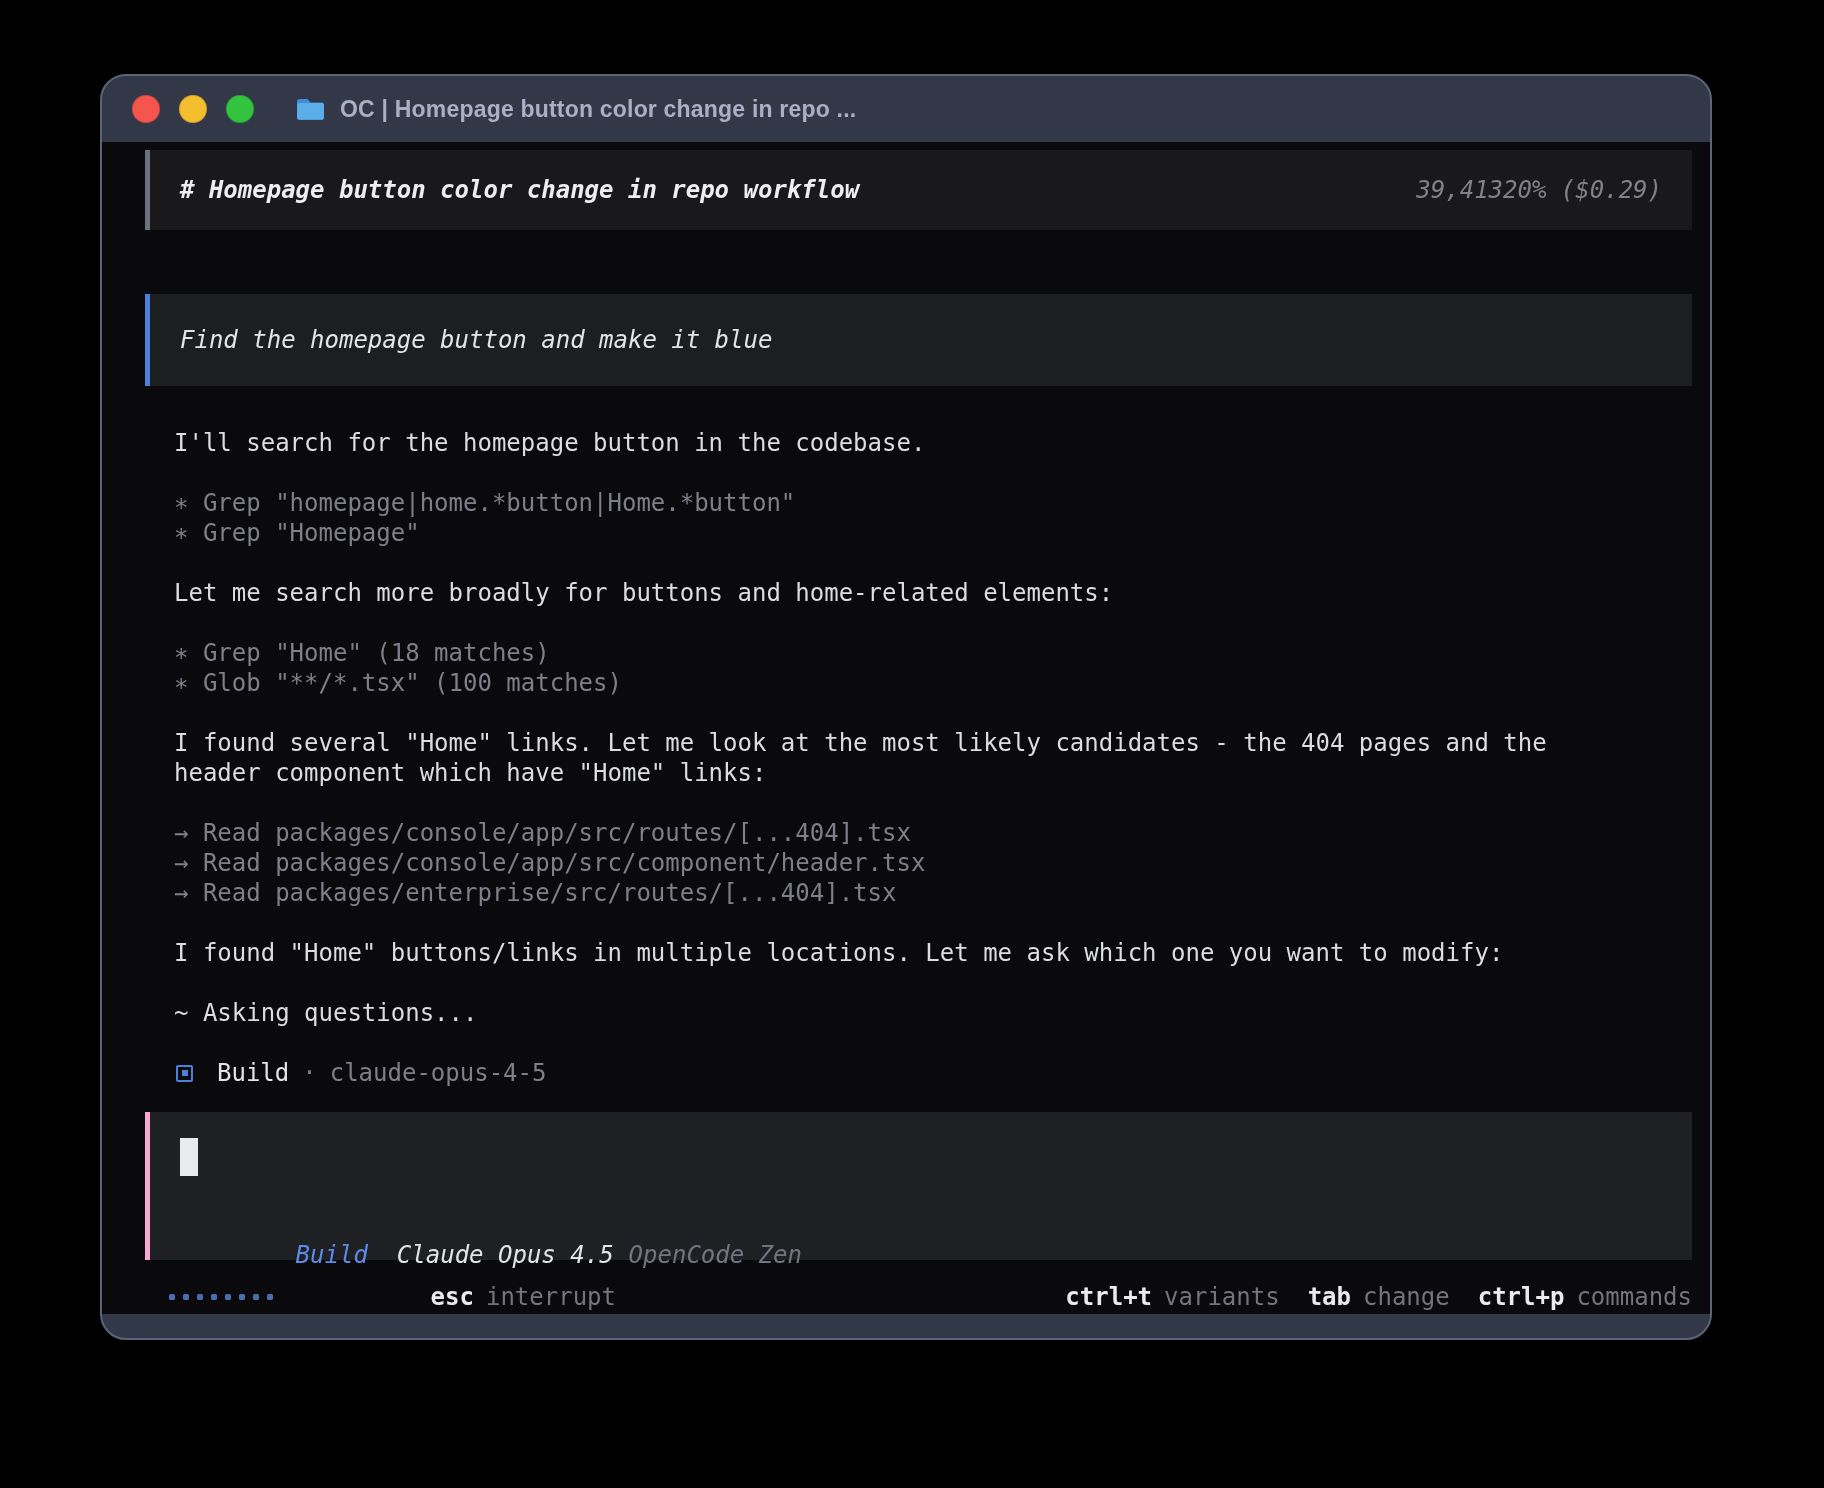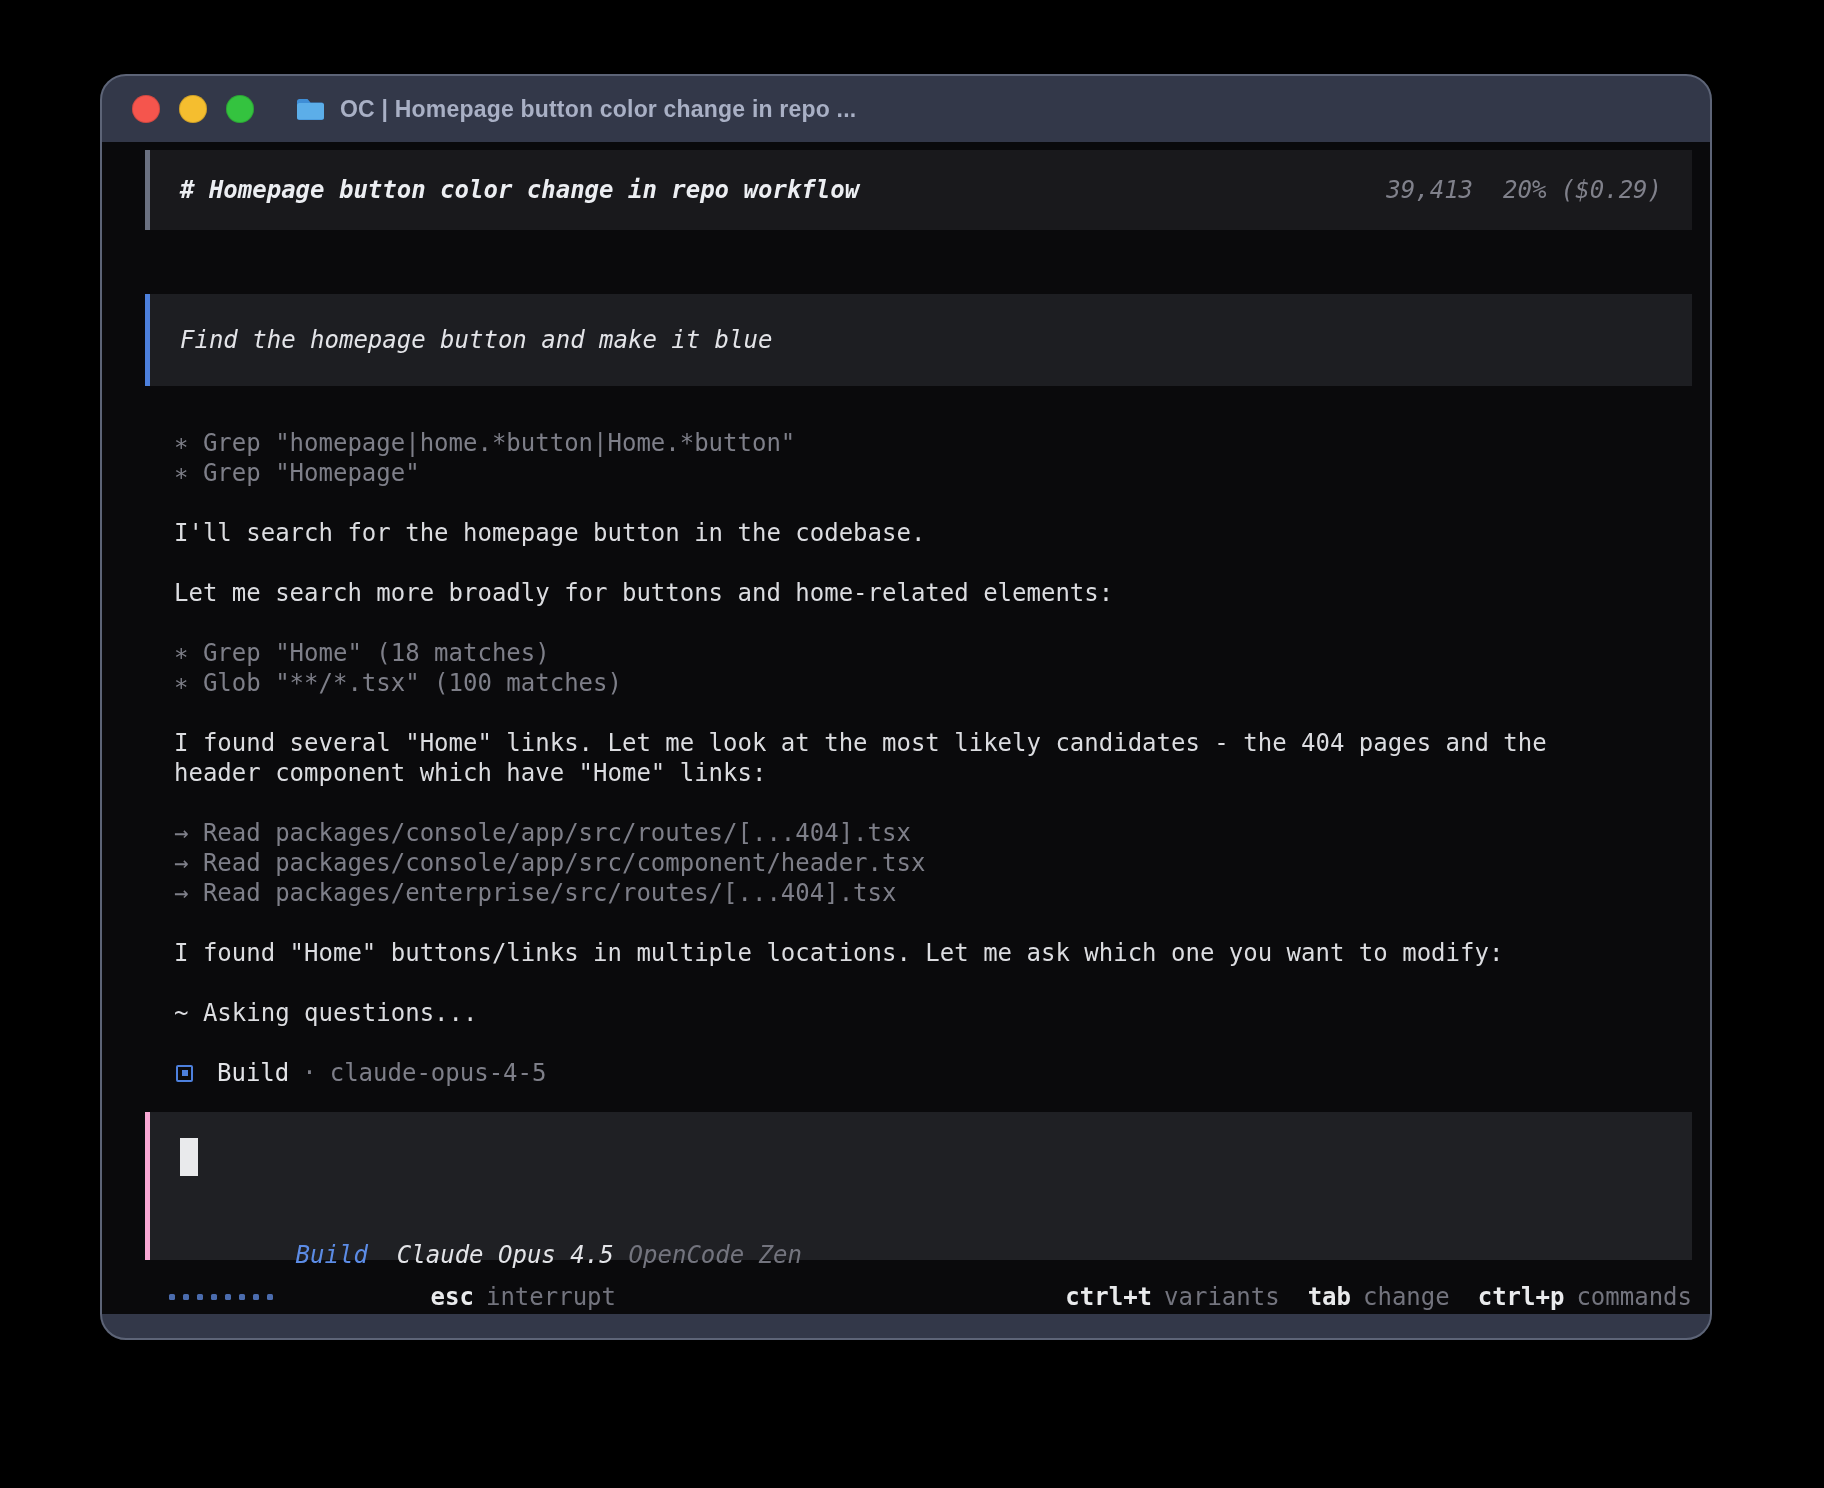--- a/index.html
+++ b/index.html
@@ -24,21 +24,21 @@
   .terminal{
     background:#0a0a0c;height:1172px;box-sizing:border-box;
     padding:8px 18px 0 43px;font-size:24px;
   }
   .block{border-left:5px solid #6b7181;box-sizing:border-box;padding:0 30px;font-style:italic;}
   .header-block{
     height:80px;background:#19191c;display:flex;align-items:center;
     justify-content:space-between;
   }
   .session-title{font-weight:700;color:#eceef2;white-space:pre;}
-  .session-stats{color:#80818b;white-space:pre;display:flex;gap:30px;}
+  .session-stats{color:#80818b;white-space:pre;display:flex;}
   .user-block{
     margin-top:64px;height:92px;background:#1d1e22;border-left-color:#4d80dd;
     display:flex;align-items:center;color:#e3e4e8;white-space:pre;
   }
   .transcript{margin-top:42px;padding-left:29px;}
   .entry + .entry{margin-top:30px;}
   .row{height:30px;line-height:30px;white-space:pre;}
   .entry.para .row{color:#dcdde1;}
   .entry.tools .row{color:#7e7f89;}
   .entry.agent{display:flex;align-items:center;height:30px;}
@@ -94,26 +94,26 @@
         <span>39,413</span>
         <span>20% ($0.29)</span>
       </span>
     </div>
 
     <div class="block user-block">
       <span>Find the homepage button and make it blue</span>
     </div>
 
     <div class="transcript">
+        <div class="entry para">
+          <div class="row">I'll search for the homepage button in the codebase.</div>
+        </div>
         <div class="entry tools">
           <div class="row">∗ Grep "homepage|home.*button|Home.*button"</div>
           <div class="row">∗ Grep "Homepage"</div>
-        </div>
-        <div class="entry para">
-          <div class="row">I'll search for the homepage button in the codebase.</div>
         </div>
         <div class="entry para">
           <div class="row">Let me search more broadly for buttons and home-related elements:</div>
         </div>
         <div class="entry tools">
           <div class="row">∗ Grep "Home" (18 matches)</div>
           <div class="row">∗ Glob "**/*.tsx" (100 matches)</div>
         </div>
         <div class="entry para">
           <div class="row">I found several "Home" links. Let me look at the most likely candidates - the 404 pages and the</div>

